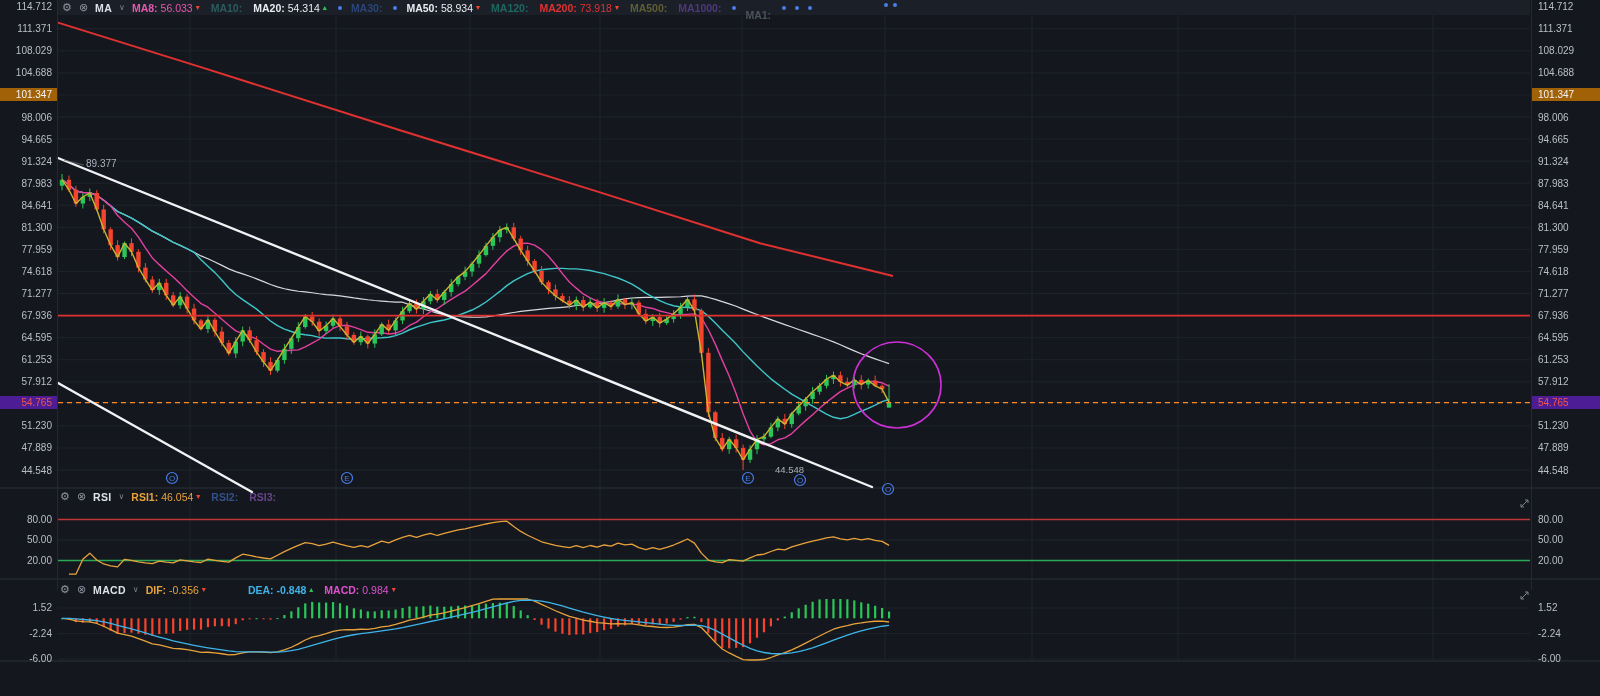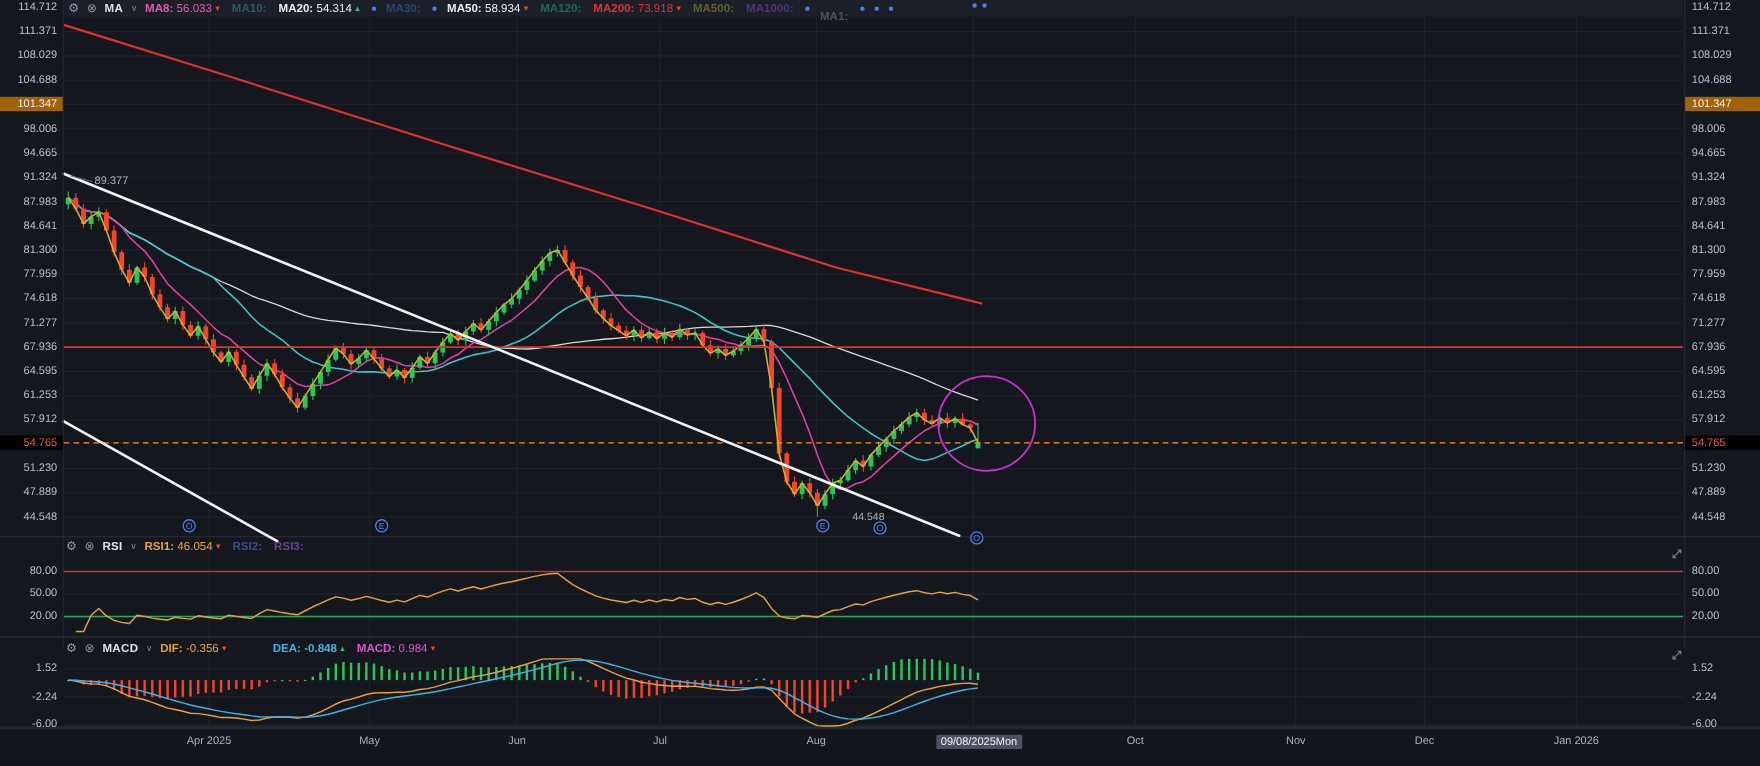--- a/index.html
+++ b/index.html
@@ -20,21 +20,21 @@
   .ind .arr{font-size:8px;}
   .ind.dim{opacity:.8;}
   .bdot{width:4px;height:4px;border-radius:50%;background:#4a7de8;display:inline-block;margin-right:7px;}
   .axis-col{position:absolute;top:0;height:590px;z-index:4;}
   .axis-col.left{left:0;width:57px;border-right:1px solid #232831;}
   .axis-col.right{left:1531px;width:69px;border-left:1px solid #232831;}
   .plabel{position:absolute;left:0;right:0;height:13px;line-height:13px;font-size:10px;color:#b9bfc9;}
   .left .plabel{text-align:right;padding-right:5px;}
   .right .plabel{text-align:left;padding-left:6px;}
   .plabel.hl{background:#a16207;color:#f0f3f7;}
-  .plabel.cur{background:#000000;color:#f0564a;}
+  .plabel.cur{background:#4c1d95;color:#f0564a;}
   #time-axis{position:absolute;left:0;top:662px;width:1600px;height:34px;background:#12161c;
              border-top:1px solid #262b34;z-index:4;}
   .tlabel{position:absolute;top:5px;transform:translateX(-50%);white-space:nowrap;color:#aab1bb;font-size:10px;}
   .tlabel.hl{background:#4a5160;color:#eef1f5;padding:1px 4px;border-radius:1px;}
   .corner-dots{position:absolute;left:884px;top:3px;display:flex;gap:5px;z-index:6;}
   .corner-dots i{width:4px;height:4px;border-radius:50%;background:#4a7de8;display:block;}
 </style>
 </head>
 <body>
 
@@ -640,29 +640,17 @@
       <div class="plabel" style="top: 419.391px;">51.230</div>
       <div class="plabel" style="top: 441.452px;">47.889</div>
       <div class="plabel" style="top: 463.514px;">44.548</div>
       <div class="plabel" style="top: 513px;">80.00</div>
       <div class="plabel" style="top: 533.499px;">50.00</div>
       <div class="plabel" style="top: 553.998px;">20.00</div>
       <div class="plabel" style="top: 601.494px;">1.52</div>
       <div class="plabel" style="top: 626.987px;">-2.24</div>
       <div class="plabel" style="top: 652.48px;">-6.00</div>
     </div>
-  <div id="time-axis">
-      <div class="tlabel" style="left: 190px;">Apr 2025</div>
-      <div class="tlabel" style="left: 336px;">May</div>
-      <div class="tlabel" style="left: 470px;">Jun</div>
-      <div class="tlabel" style="left: 600px;">Jul</div>
-      <div class="tlabel" style="left: 742px;">Aug</div>
-      <div class="tlabel hl" style="left: 890px;">09/08/2025Mon</div>
-      <div class="tlabel" style="left: 1032px;">Oct</div>
-      <div class="tlabel" style="left: 1178px;">Nov</div>
-      <div class="tlabel" style="left: 1295px;">Dec</div>
-      <div class="tlabel" style="left: 1433px;">Jan 2026</div>
-    </div>
   <div class="corner-dots">
       <i></i>
       <i></i>
     </div>
 </div>
 
 </body></html>

